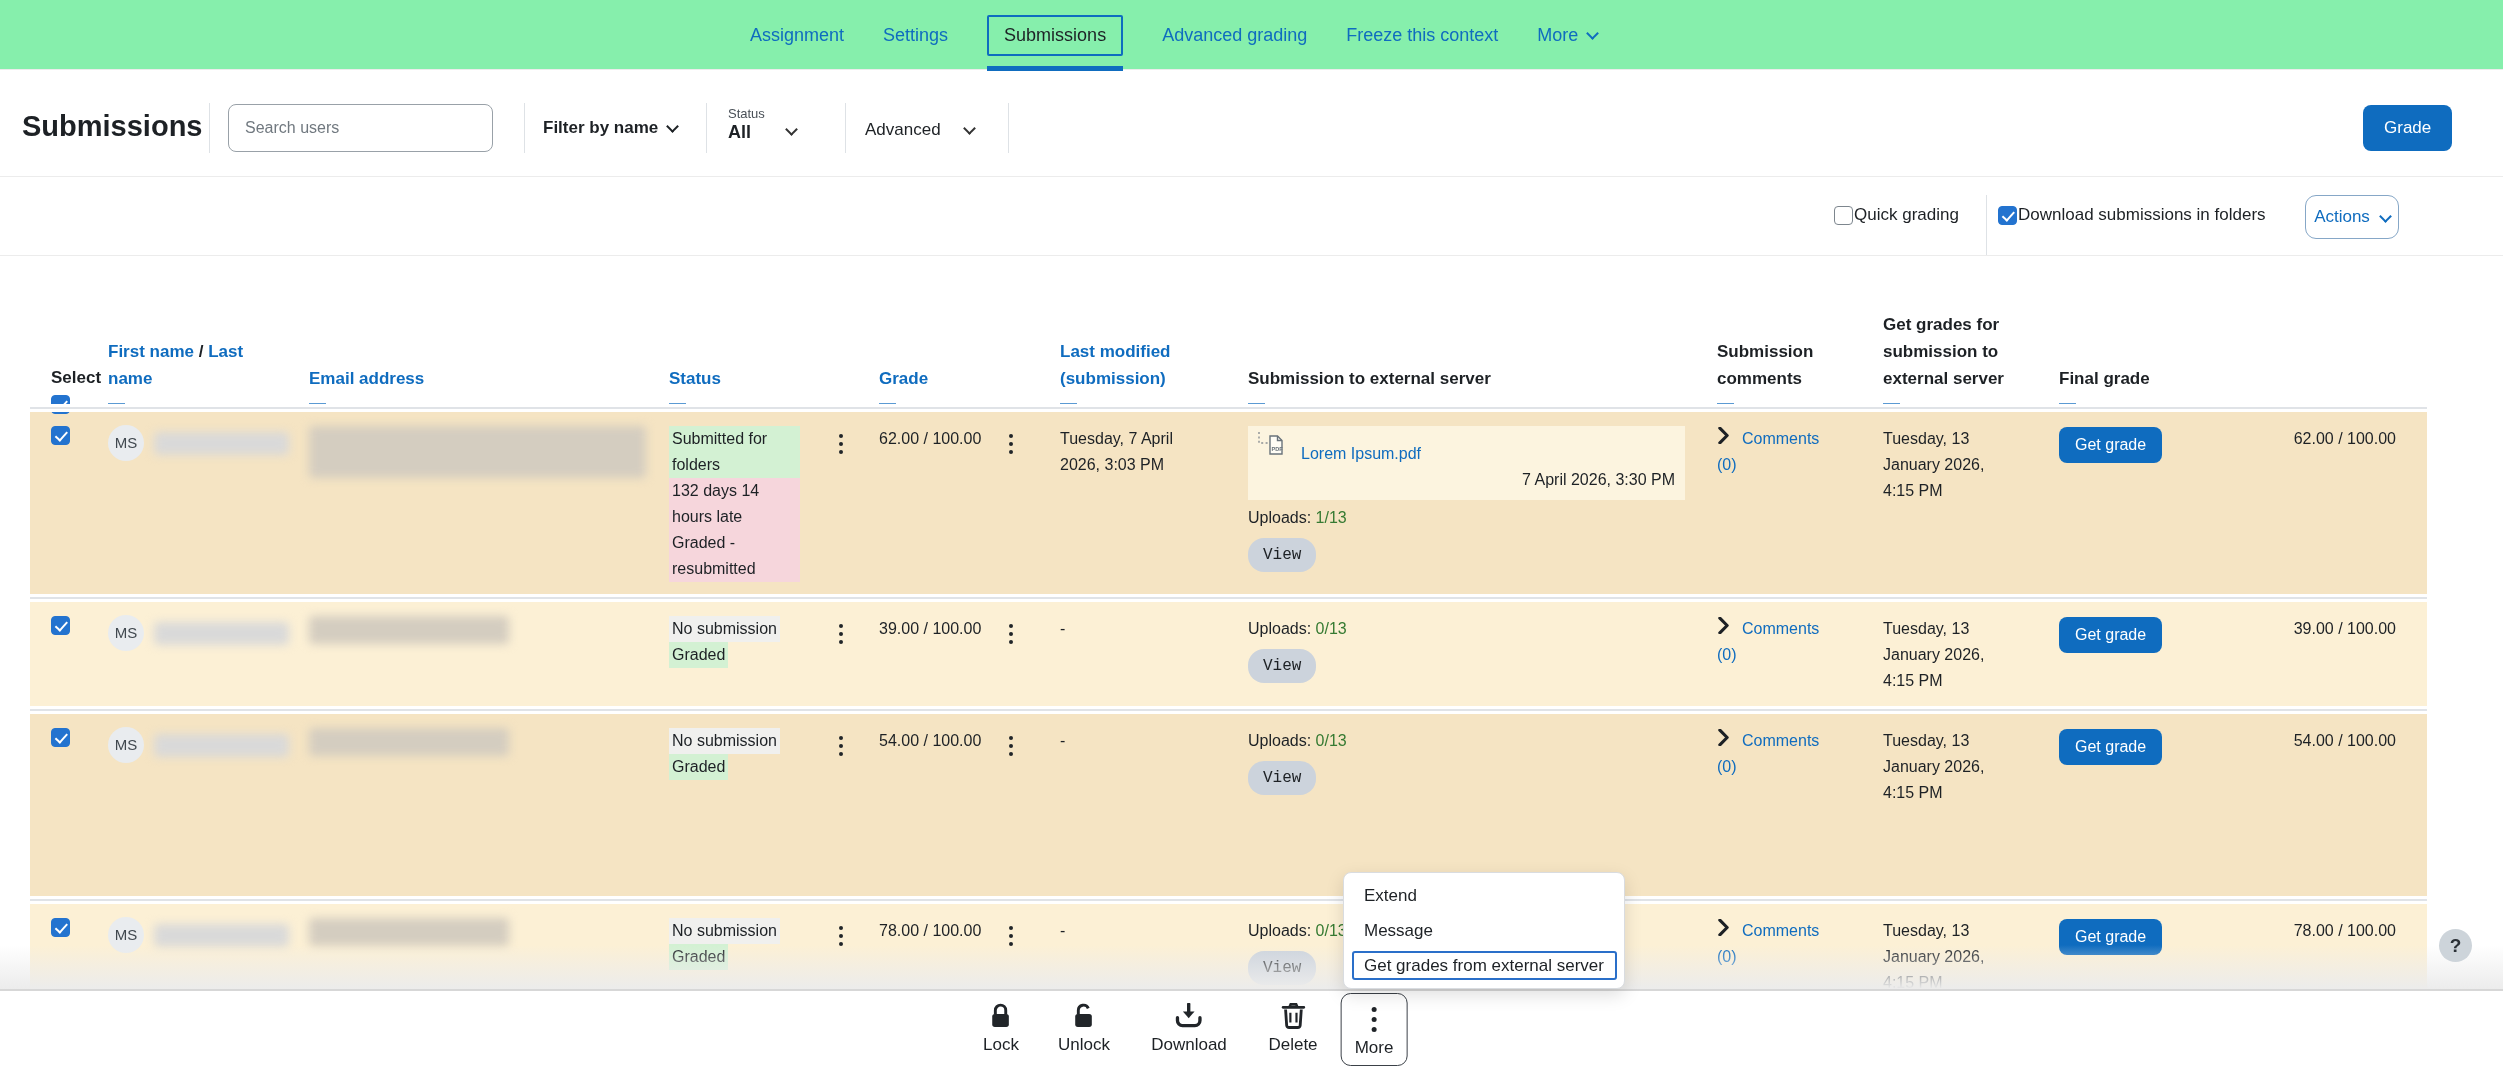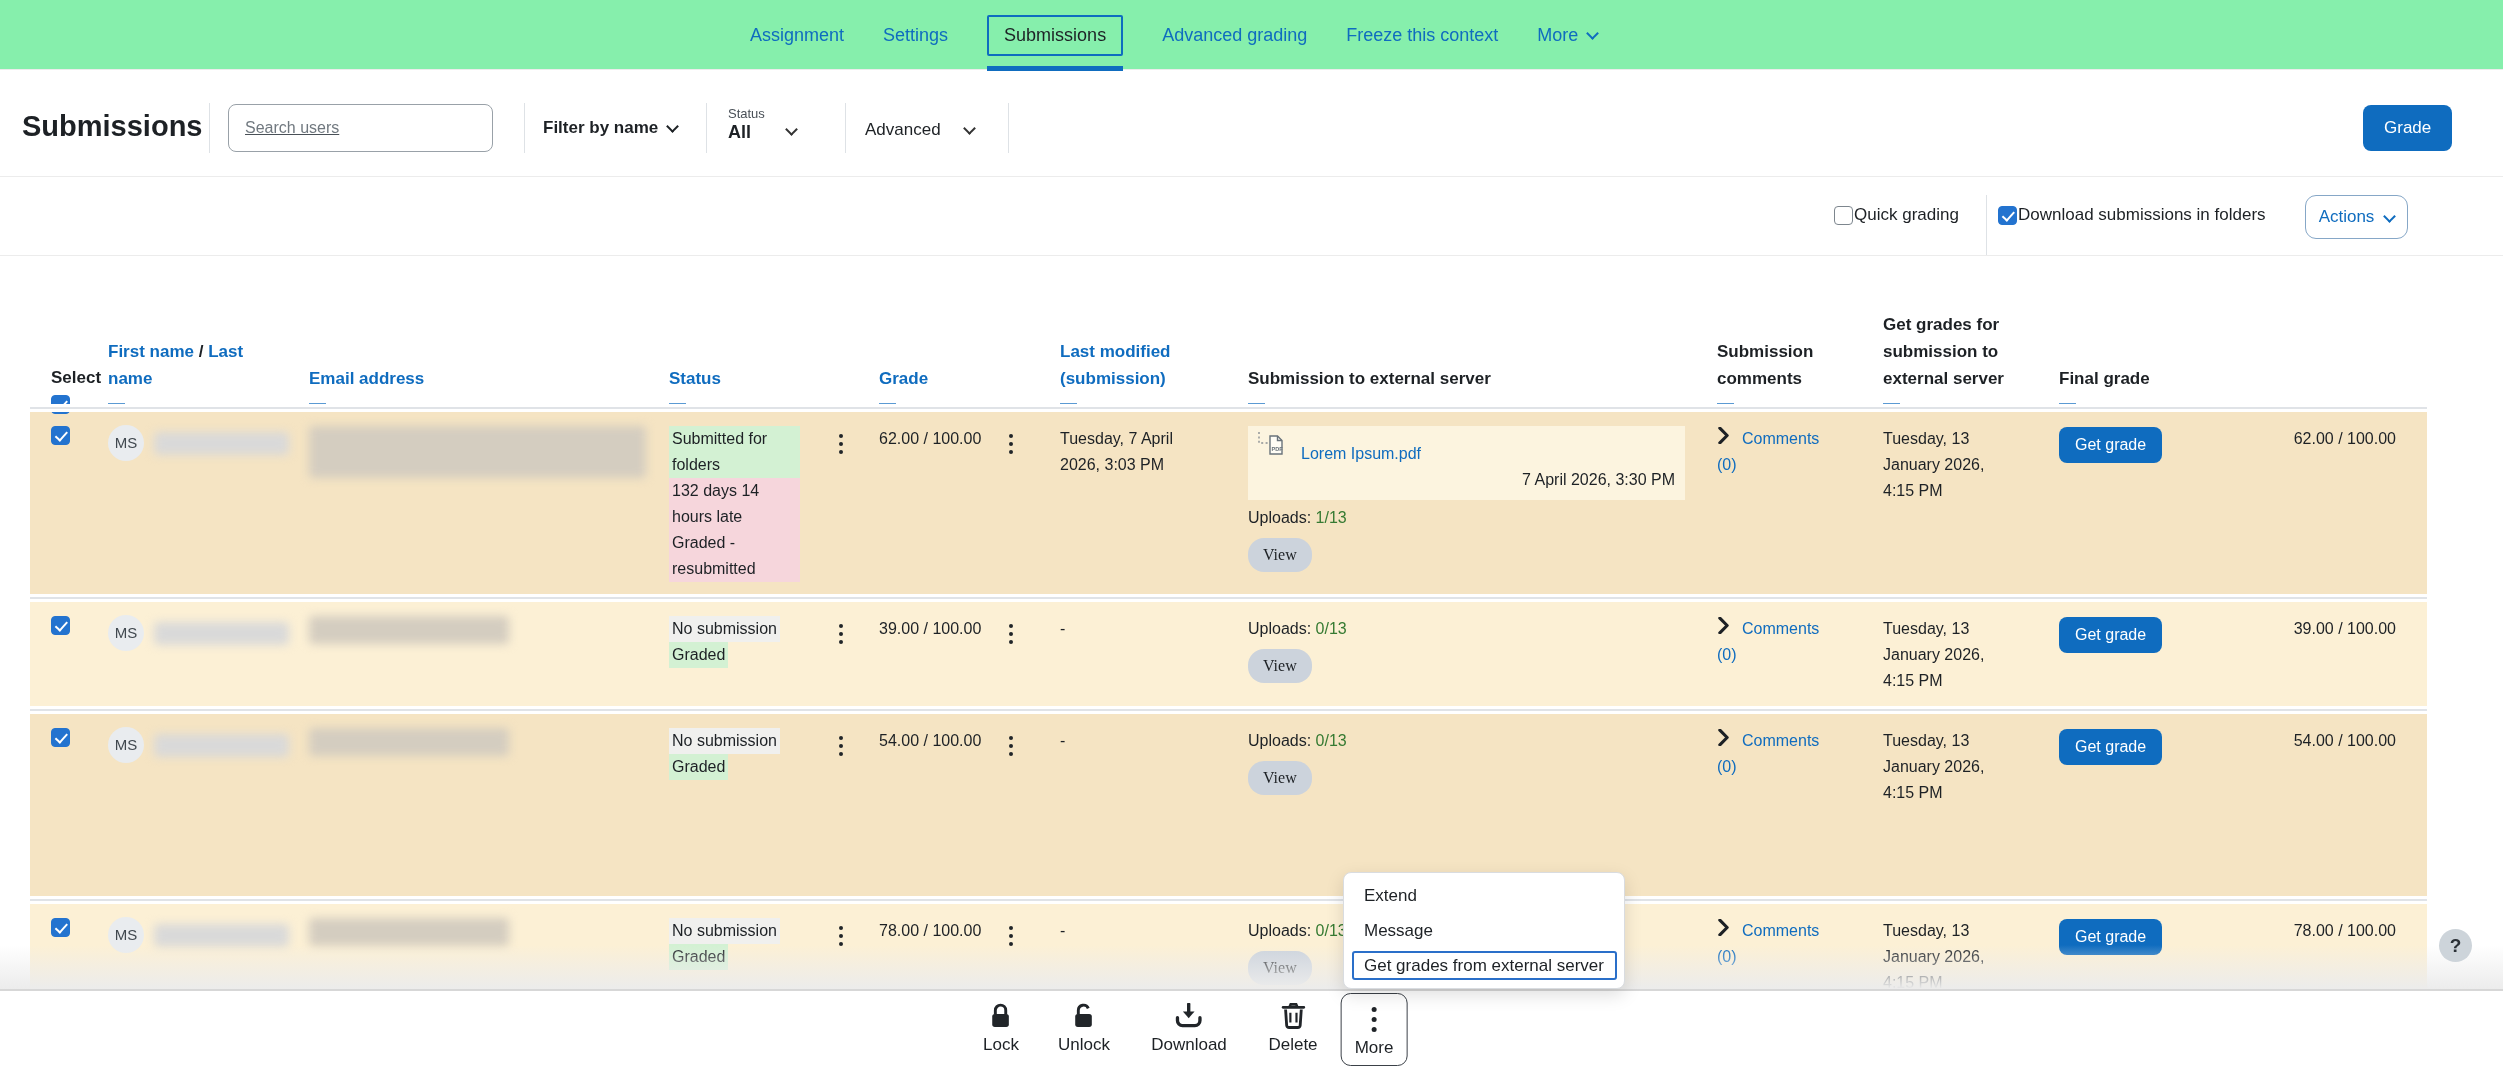--- a/index.html
+++ b/index.html
@@ -17,41 +17,41 @@
   .nav-tab { color:#0f6cbf; font-size:18px; white-space:nowrap; cursor:pointer; display:flex; align-items:center; }
   .nav-tab.active { color:#1d2125; border:2px solid #0f6cbf; border-radius:2px; padding:8px 15px; position:relative; }
   .nav-tab.active::after { content:''; position:absolute; left:-2px; right:-2px; bottom:-17px; height:5px; background:#0f6cbf; }
 
   .chev { display:inline-block; width:9px; height:9px; border-right:2px solid currentColor; border-bottom:2px solid currentColor;
           transform:rotate(45deg); margin-left:10px; margin-bottom:4px; }
 
   
   .page-title { position:absolute; left:22px; top:110px; font-size:29px; font-weight:bold; }
   .search-input { position:absolute; left:228px; top:104px; width:265px; height:48px; border:1px solid #99a1a8; border-radius:8px;
-                  font-size:16px; padding:0 16px; color:#495057; font-family:"Liberation Sans",sans-serif; background:#fff;text-decoration:underline; }
+                  font-size:16px; padding:0 16px; color:#495057; font-family:"Liberation Sans",sans-serif; background:#fff; }
   .search-input::placeholder { color:#70787f; }
   .vdiv { position:absolute; width:1px; top:103px; height:50px; background:#dee2e6; }
   .filter-name { position:absolute; left:543px; top:118px; font-size:17px; font-weight:bold; display:flex; align-items:center; }
   .status-group { position:absolute; left:728px; top:106px; display:flex; align-items:center; cursor:pointer; }
   .status-label { font-size:13px; color:#495057; }
   .status-value { font-size:18px; font-weight:bold; margin-top:1px; }
   .status-group .chev { margin-left:22px; margin-top:14px; color:#333; }
   .advanced { position:absolute; left:865px; top:120px; font-size:17px; display:flex; align-items:center; cursor:pointer; }
   .advanced .chev { margin-left:24px; color:#333; }
   .grade-btn { position:absolute; left:2363px; top:105px; height:46px; padding:0 21px; background:#0f6cbf; color:#fff;
                border:none; border-radius:8px; font-size:17px; font-family:"Liberation Sans",sans-serif; cursor:pointer; }
   .hr1 { position:absolute; top:176px; left:0; right:0; height:1px; background:#ececec; }
   .hr2 { position:absolute; top:255px; left:0; right:0; height:1px; background:#ececec; }
 
   
   .opt-group { position:absolute; display:flex; align-items:center; gap:1px; font-size:17px; white-space:nowrap; }
   .opt-quick { left:1834px; top:205px; }
   .opt-download { left:1998px; top:205px; }
   .opt-div { position:absolute; left:1986px; top:195px; height:60px; width:1px; background:#dee2e6; }
-  .actions-btn { position:absolute; left:2305px; top:195px; width:103px; height:44px; border:1.5px solid #86a7c7; border-radius:11px;
+  .actions-btn { position:absolute; left:2305px; top:195px; width:94px; height:44px; border:1.5px solid #86a7c7; border-radius:11px;
                  background:#fff; color:#0f6cbf; font-size:17px; font-family:"Liberation Sans",sans-serif;
                  display:flex; align-items:center; justify-content:center; cursor:pointer; }
   .actions-btn .chev { margin-left:11px; margin-bottom:2px; }
 
   
   .cb { width:19px; height:19px; border:1.5px solid #7d868e; border-radius:4px; background:#fff; display:inline-block; position:relative; cursor:pointer; flex:none; }
   .cb.checked { background:#2373cf; border-color:#2373cf; }
   .cb.checked::after { content:''; position:absolute; left:5.5px; top:2.2px; width:5px; height:9.5px;
                        border-right:2.6px solid #fff; border-bottom:2.6px solid #fff; transform:rotate(42deg); }
 
@@ -91,21 +91,21 @@
   .kebab.big { gap:5px; margin:0; }
   .kebab.big i { width:5px; height:5px; }
   .c-grade { display:flex; gap:28px; white-space:nowrap; }
   .c-lms { padding-right:34px; }
   .filebox { background:#fcf4df; width:437px; padding:5px 10px 7px 8px; margin-bottom:5px; }
   .fb-line1 { display:flex; align-items:flex-end; gap:13px; }
   .fb-date { text-align:right; }
   .uploads { margin-bottom:7px; }
   .green { color:#357a32; }
   .view-btn { background:#ccd3dc; border:none; border-radius:16px; padding:8px 15px; font-size:16px; color:#1d2125;
-              font-family:Liberation Serif, serif; cursor:pointer; }
+              font-family:Liberation Mono, monospace; cursor:pointer; }
   .c-com .com-line { display:flex; align-items:center; gap:12px; }
   .c-lmg { padding-right:44px; }
   .get-grade { background:#0f6cbf; color:#fff; border:none; border-radius:8px; padding:9px 16px; font-size:16px;
                font-family:"Liberation Sans",sans-serif; margin-top:1px; cursor:pointer; }
   .c-final { text-align:right; padding-right:31px; }
 
   
   .context-menu { position:absolute; left:1343px; top:872px; width:282px; background:#fff; border:1px solid #d9dce0;
                   border-radius:8px; box-shadow:0 6px 18px rgba(0,0,0,.13); padding:5px 0; z-index:50; }
   .menu-item { font-size:17px; line-height:35px; padding:0 10px 0 20px; cursor:pointer; position:relative; white-space:nowrap; }

